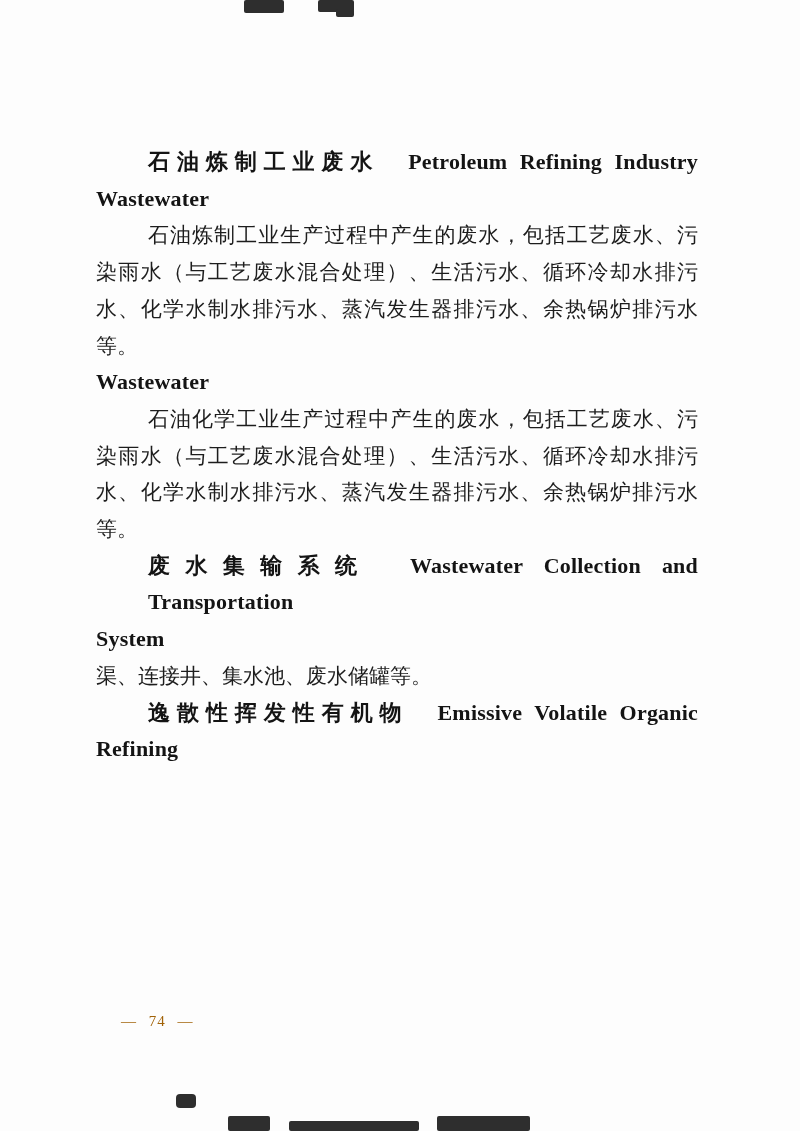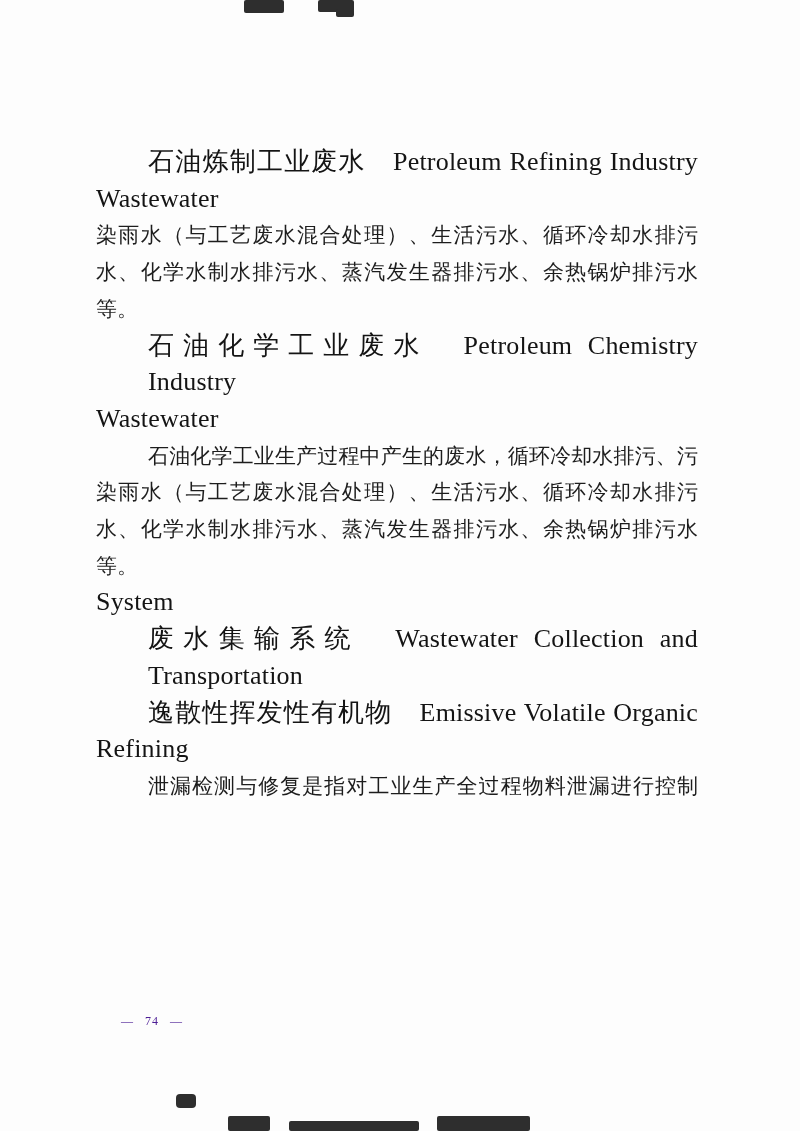--- a/index.html
+++ b/index.html
@@ -21,33 +21,33 @@
     line-height:36.7px;
   }
   .line{
     text-align:justify;
     text-justify:inter-character;
     min-height:36.7px;
   }
   .line.jl{ text-align-last:justify; }
   .line.ind{ padding-left:52px; }
   .line.h{
-    font-weight:400;
-    font-size:26px;
+    font-weight:700;
+    font-size:22px;
     letter-spacing:0.2px;
     color:#141414;
   }
   .page-number{
     position:absolute;
     left:121px;top:1010px;
-    font-size:12px;
+    font-size:15px;
     line-height:22px;
     letter-spacing:1px;
     word-spacing:7px;
-    color:#4c1d95;
+    color:#a16207;
   }
   .artifact{
     position:absolute;
     background:#2e2e2e;
     border-radius:2px;
     filter:blur(0.4px);
   }
   .a-top-1{ left:244px; top:0;      width:40px;  height:13px; }
   .a-top-2{ left:318px; top:0;      width:36px;  height:12px; }
   .a-top-3{ left:336px; top:9px;    width:18px;  height:8px;  }
@@ -66,39 +66,39 @@
   <div class="artifact a-top-3"></div>
   <div class="artifact a-bot-1"></div>
   <div class="artifact a-bot-2"></div>
   <div class="artifact a-bot-3"></div>
   <div class="artifact a-bot-4"></div>
 
   <main class="content" id="content">
       <section>
         <div class="line h jl ind">石油炼制工业废水　Petroleum Refining Industry</div>
         <div class="line h">Wastewater</div>
+        <div class="line jl ind">石油炼制工业生产过程中产生的废水，包括工艺废水、污</div>
         <div class="line jl">染雨水（与工艺废水混合处理）、生活污水、循环冷却水排污</div>
         <div class="line jl">水、化学水制水排污水、蒸汽发生器排污水、余热锅炉排污水</div>
         <div class="line">等。</div>
       </section>
       <section>
-        <div class="line h jl ind">石油化学工业废水　Petroleum Chemistry Industry</div>
         <div class="line h">Wastewater</div>
-        <div class="line jl ind">石油化学工业生产过程中产生的废水，循环冷却水排污、污</div>
+        <div class="line jl ind">石油化学工业生产过程中产生的废水，包括工艺废水、污</div>
         <div class="line jl">染雨水（与工艺废水混合处理）、生活污水、循环冷却水排污</div>
         <div class="line jl">水、化学水制水排污水、蒸汽发生器排污水、余热锅炉排污水</div>
         <div class="line">等。</div>
       </section>
       <section>
+        <div class="line h jl ind">废水集输系统　Wastewater Collection and Transportation</div>
         <div class="line h">System</div>
-        <div class="line h jl ind">废水集输系统　Wastewater Collection and Transportation</div>
+        <div class="line">渠、连接井、集水池、废水储罐等。</div>
       </section>
       <section>
         <div class="line h jl ind">逸散性挥发性有机物　Emissive Volatile Organic</div>
         <div class="line h">Refining</div>
       </section>
       <section>
-        <div class="line jl ind">泄漏检测与修复是指对工业生产全过程物料泄漏进行控制</div>
       </section>
     </main>
 
   <div class="page-number">— 74 —</div>
 </div>
 
 </body></html>

